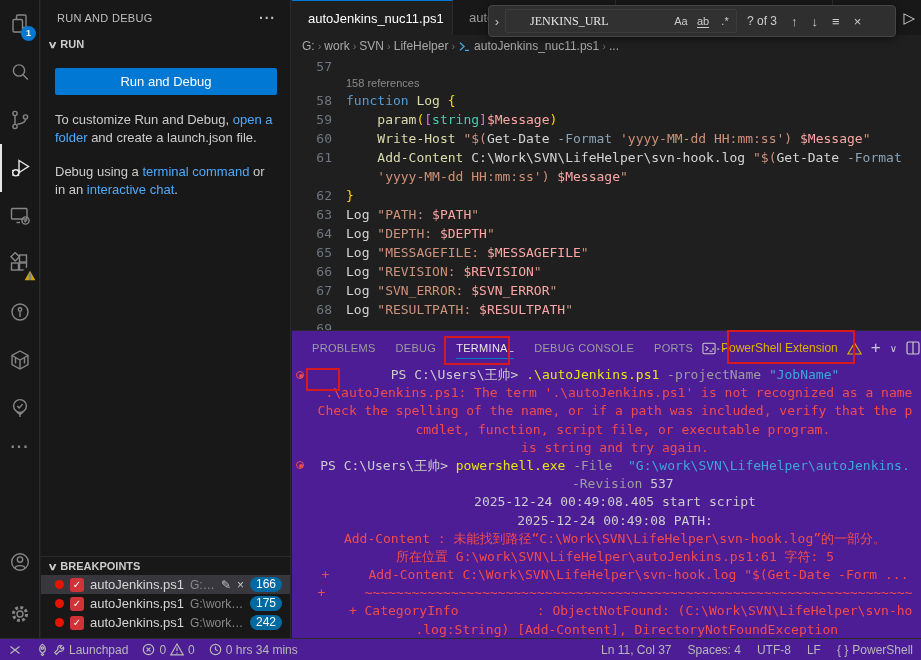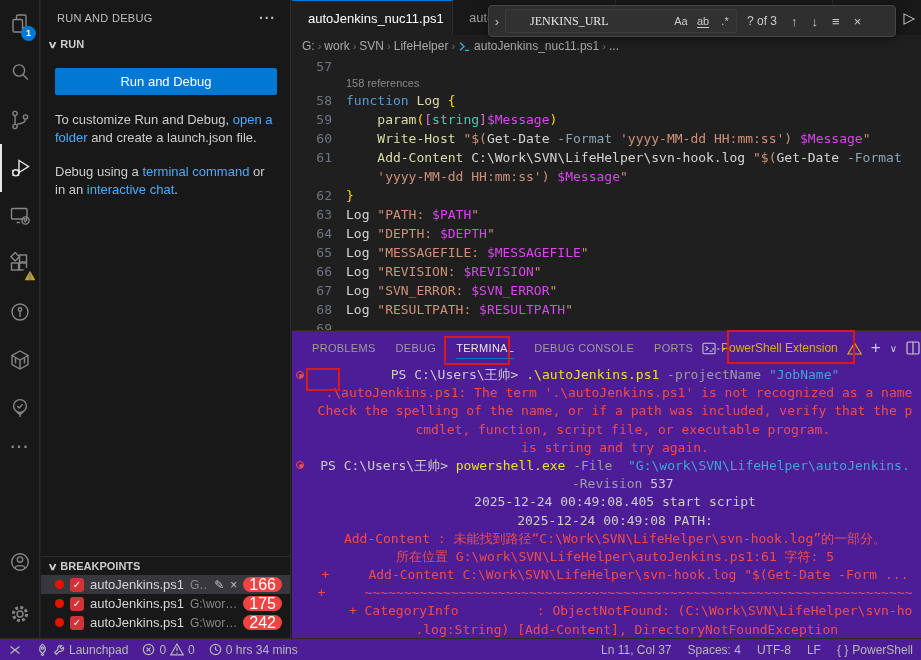--- a/index.html
+++ b/index.html
@@ -32,21 +32,21 @@
   .sb-link { color:#4daafc; cursor:pointer; text-decoration:none; }
   .sb-breakpoints { position:absolute; left:0; bottom:0; width:100%; border-top:1px solid #2b2b2b; padding-bottom:6px; background:#181818; }
   .bp-header { display:flex; align-items:center; gap:4px; padding:3px 8px; font-size:11px; font-weight:bold; }
   .bp-row { display:flex; align-items:center; height:19px; padding:0 8px 0 14px; font-size:13px; gap:6px; cursor:pointer; }
   .bp-row.hover { background:#37373d; }
   .bp-dot { width:9px; height:9px; border-radius:50%; background:#e51400; flex:none; }
   .bp-check { width:14px; height:14px; border-radius:3px; background:#d13438; color:#fff; font-size:10px; line-height:14px; text-align:center; flex:none; cursor:pointer; }
   .bp-file { color:#d6d6d6; white-space:nowrap; }
   .bp-path { color:#8a8a8a; font-size:12px; white-space:nowrap; overflow:hidden; text-overflow:ellipsis; flex:1 1 auto; min-width:0; }
   .bp-act { color:#c5c5c5; font-size:12px; cursor:pointer; flex:none; }
-  .bp-badge { background:#ef4444; color:#ffffff; font-size:16px; border-radius:10px; padding:0 6px; line-height:15px; flex:none; }
+  .bp-badge { background:#0369a1; color:#ffffff; font-size:12px; border-radius:10px; padding:0 6px; line-height:15px; flex:none; }
 
   
   .main { position:absolute; left:292px; top:0; width:629px; height:638px; }
   .tabbar { position:absolute; left:0; top:0; width:100%; height:35px; background:#181818; display:flex; }
   .tab { position:relative; height:35px; display:flex; align-items:center; gap:6px; padding:0 10px; background:#181818;
          border-right:1px solid #2b2b2b; font-size:13px; color:#9d9d9d; cursor:pointer; overflow:hidden; }
   .tab.active { background:#1f1f1f; color:#ffffff; border-top:1px solid #0078d4; }
   .editor-actions { position:absolute; right:0; top:0; height:35px; display:flex; align-items:center; padding:0 6px; background:#181818; }
   .run-action { color:#d4d4d4; font-size:15px; cursor:pointer; }
 
@@ -55,21 +55,21 @@
   .bc-item { cursor:pointer; white-space:nowrap; }
   .bc-sep { color:#6e6e6e; font-size:11px; }
 
   
   .editor { position:absolute; left:0; top:57px; width:100%; height:273px; overflow:hidden; background:#1f1f1f;
             font-family:"DejaVu Sans Mono", monospace; font-size:13px; cursor:text; }
   .code-row { display:flex; height:19px; line-height:19px; white-space:pre; }
   .code-row .ln { width:40px; flex:none; text-align:right; color:#6e7681; padding-right:0; }
   .code-row .ct { padding-left:14px; white-space:pre; }
   .lens-row { height:15px; line-height:15px; font-size:11px; color:#8a8a8a; padding-left:54px; font-family:"Liberation Sans",sans-serif; cursor:pointer; }
-  .tk-kw{color:#569cd6} .tk-fn{color:#dcdcaa} .tk-str{color:#ce9178} .tk-var{color:#d946ef}
+  .tk-kw{color:#569cd6} .tk-fn{color:#dcdcaa} .tk-str{color:#ce9178} .tk-var{color:#fca5a5}
   .tk-type{color:#4ec9b0} .tk-b1{color:#ffd700} .tk-b2{color:#da70d6} .tk-pl{color:#d4d4d4} .tk-flag{color:#8ca3b5}
 
   
   .findwidget { position:absolute; left:196px; top:5px; width:408px; height:32px; background:#2f2f30; border:1px solid #454545;
                 border-radius:4px; box-shadow:0 2px 8px rgba(0,0,0,.5); display:flex; align-items:center; z-index:30; }
   .fw-grip { width:16px; text-align:center; color:#c5c5c5; font-size:13px; cursor:pointer; }
   .fw-input { width:232px; height:24px; background:#313131; border:1px solid #3c3c3c; border-radius:2px; display:flex; align-items:center; }
   .fw-query { flex:1; padding-left:6px; font-size:12px; color:#e6e6e6; font-family:Liberation Serif, serif; white-space:nowrap; overflow:hidden;margin-left:18px; }
   .fw-toggle { width:22px; text-align:center; font-size:11px; color:#cccccc; cursor:pointer; }
   .fw-toggle.ww span { border-bottom:1px solid #cccccc; }

